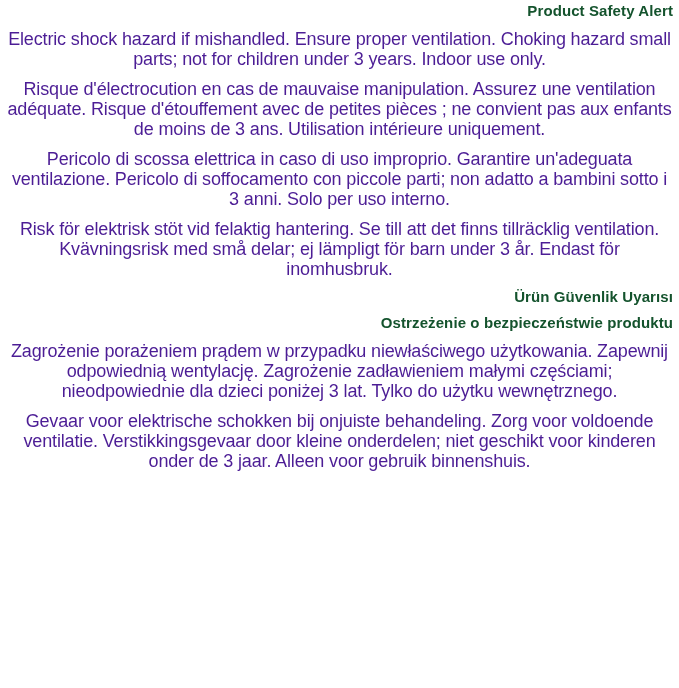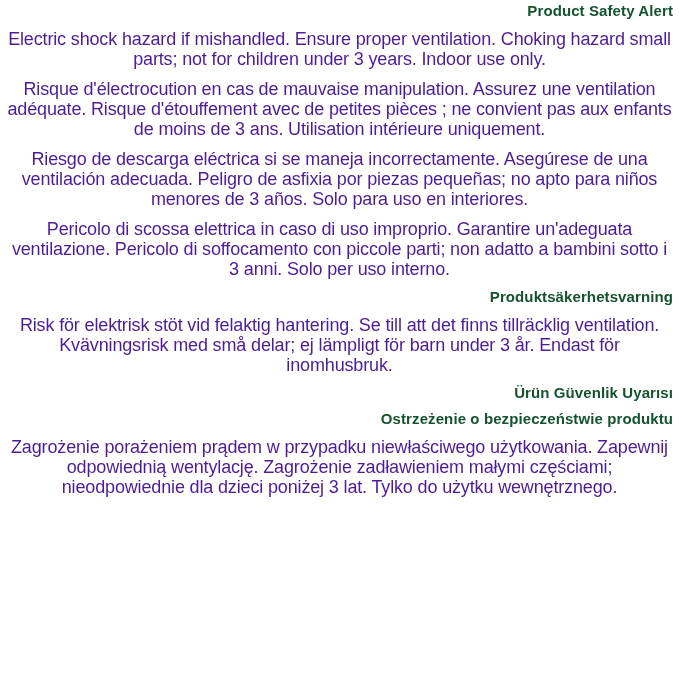--- a/index.html
+++ b/index.html
@@ -51,37 +51,36 @@
   </section>
 
   <section class="safety-section">
   </section>
 
   <section class="safety-section">
     <p class="section-body">Risque d'électrocution en cas de mauvaise manipulation. Assurez une ventilation adéquate. Risque d'étouffement avec de petites pièces ; ne convient pas aux enfants de moins de 3 ans. Utilisation intérieure uniquement.</p>
   </section>
 
   <section class="safety-section">
-    <p class="section-body">Riesgo de descarga eléctrica si se maneja incorrectamente. Asegúrese de una ventilación adecuada. Peligro de asfixia por piezas pequeñas; no apto para niños menores de 3 años. Solo para uso en interiores.</p>
   </section>
 
   <section class="safety-section">
     <p class="section-body">Pericolo di scossa elettrica in caso di uso improprio. Garantire un'adeguata ventilazione. Pericolo di soffocamento con piccole parti; non adatto a bambini sotto i 3 anni. Solo per uso interno.</p>
   </section>
 
   <section class="safety-section">
-    <h2 class="section-heading">Produktsäkerhetsvarning</h2>
     <p class="section-body">Risk för elektrisk stöt vid felaktig hantering. Se till att det finns tillräcklig ventilation. Kvävningsrisk med små delar; ej lämpligt för barn under 3 år. Endast för inomhusbruk.</p>
   </section>
 
   <section class="safety-section">
     <h2 class="section-heading">Ürün Güvenlik Uyarısı</h2>
   </section>
 
   <section class="safety-section">
     <h2 class="section-heading">Ostrzeżenie o bezpieczeństwie produktu</h2>
     <p class="section-body">Zagrożenie porażeniem prądem w przypadku niewłaściwego użytkowania. Zapewnij odpowiednią wentylację. Zagrożenie zadławieniem małymi częściami; nieodpowiednie dla dzieci poniżej 3 lat. Tylko do użytku wewnętrznego.</p>
   </section>
 
   <section class="safety-section">
+    <p class="section-body">Gevaar voor elektrische schokken bij onjuiste behandeling. Zorg voor voldoende ventilatie. Verstikkingsgevaar door kleine onderdelen; niet geschikt voor kinderen onder de 3 jaar. Alleen voor gebruik binnenshuis.</p>
   </section>
 
 </div>
 
 </body></html>

